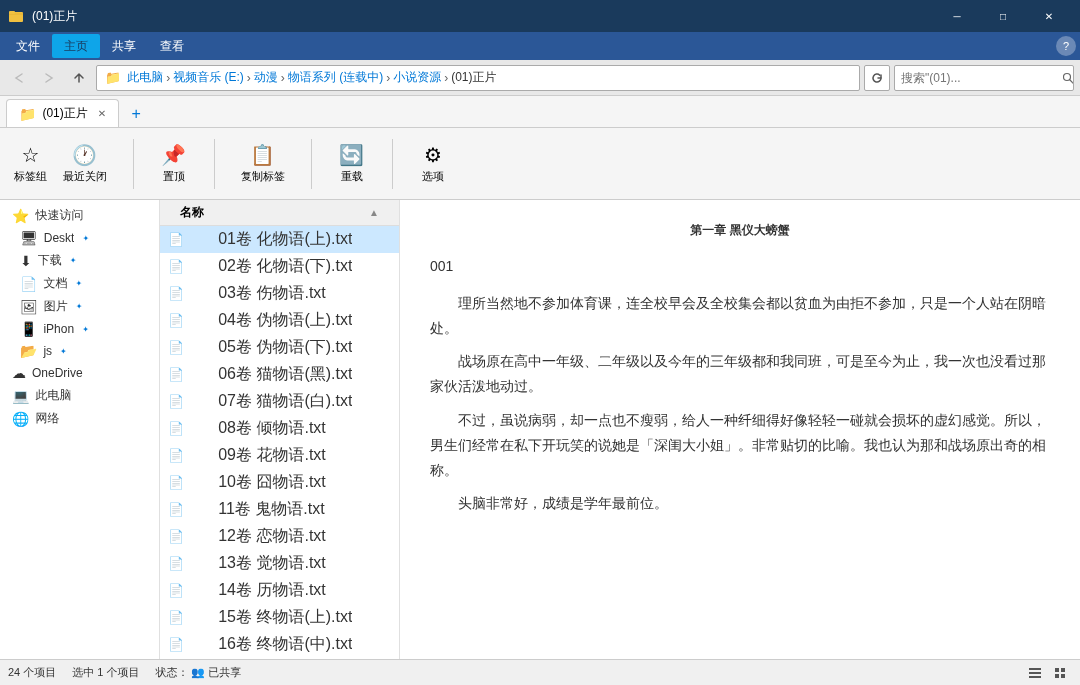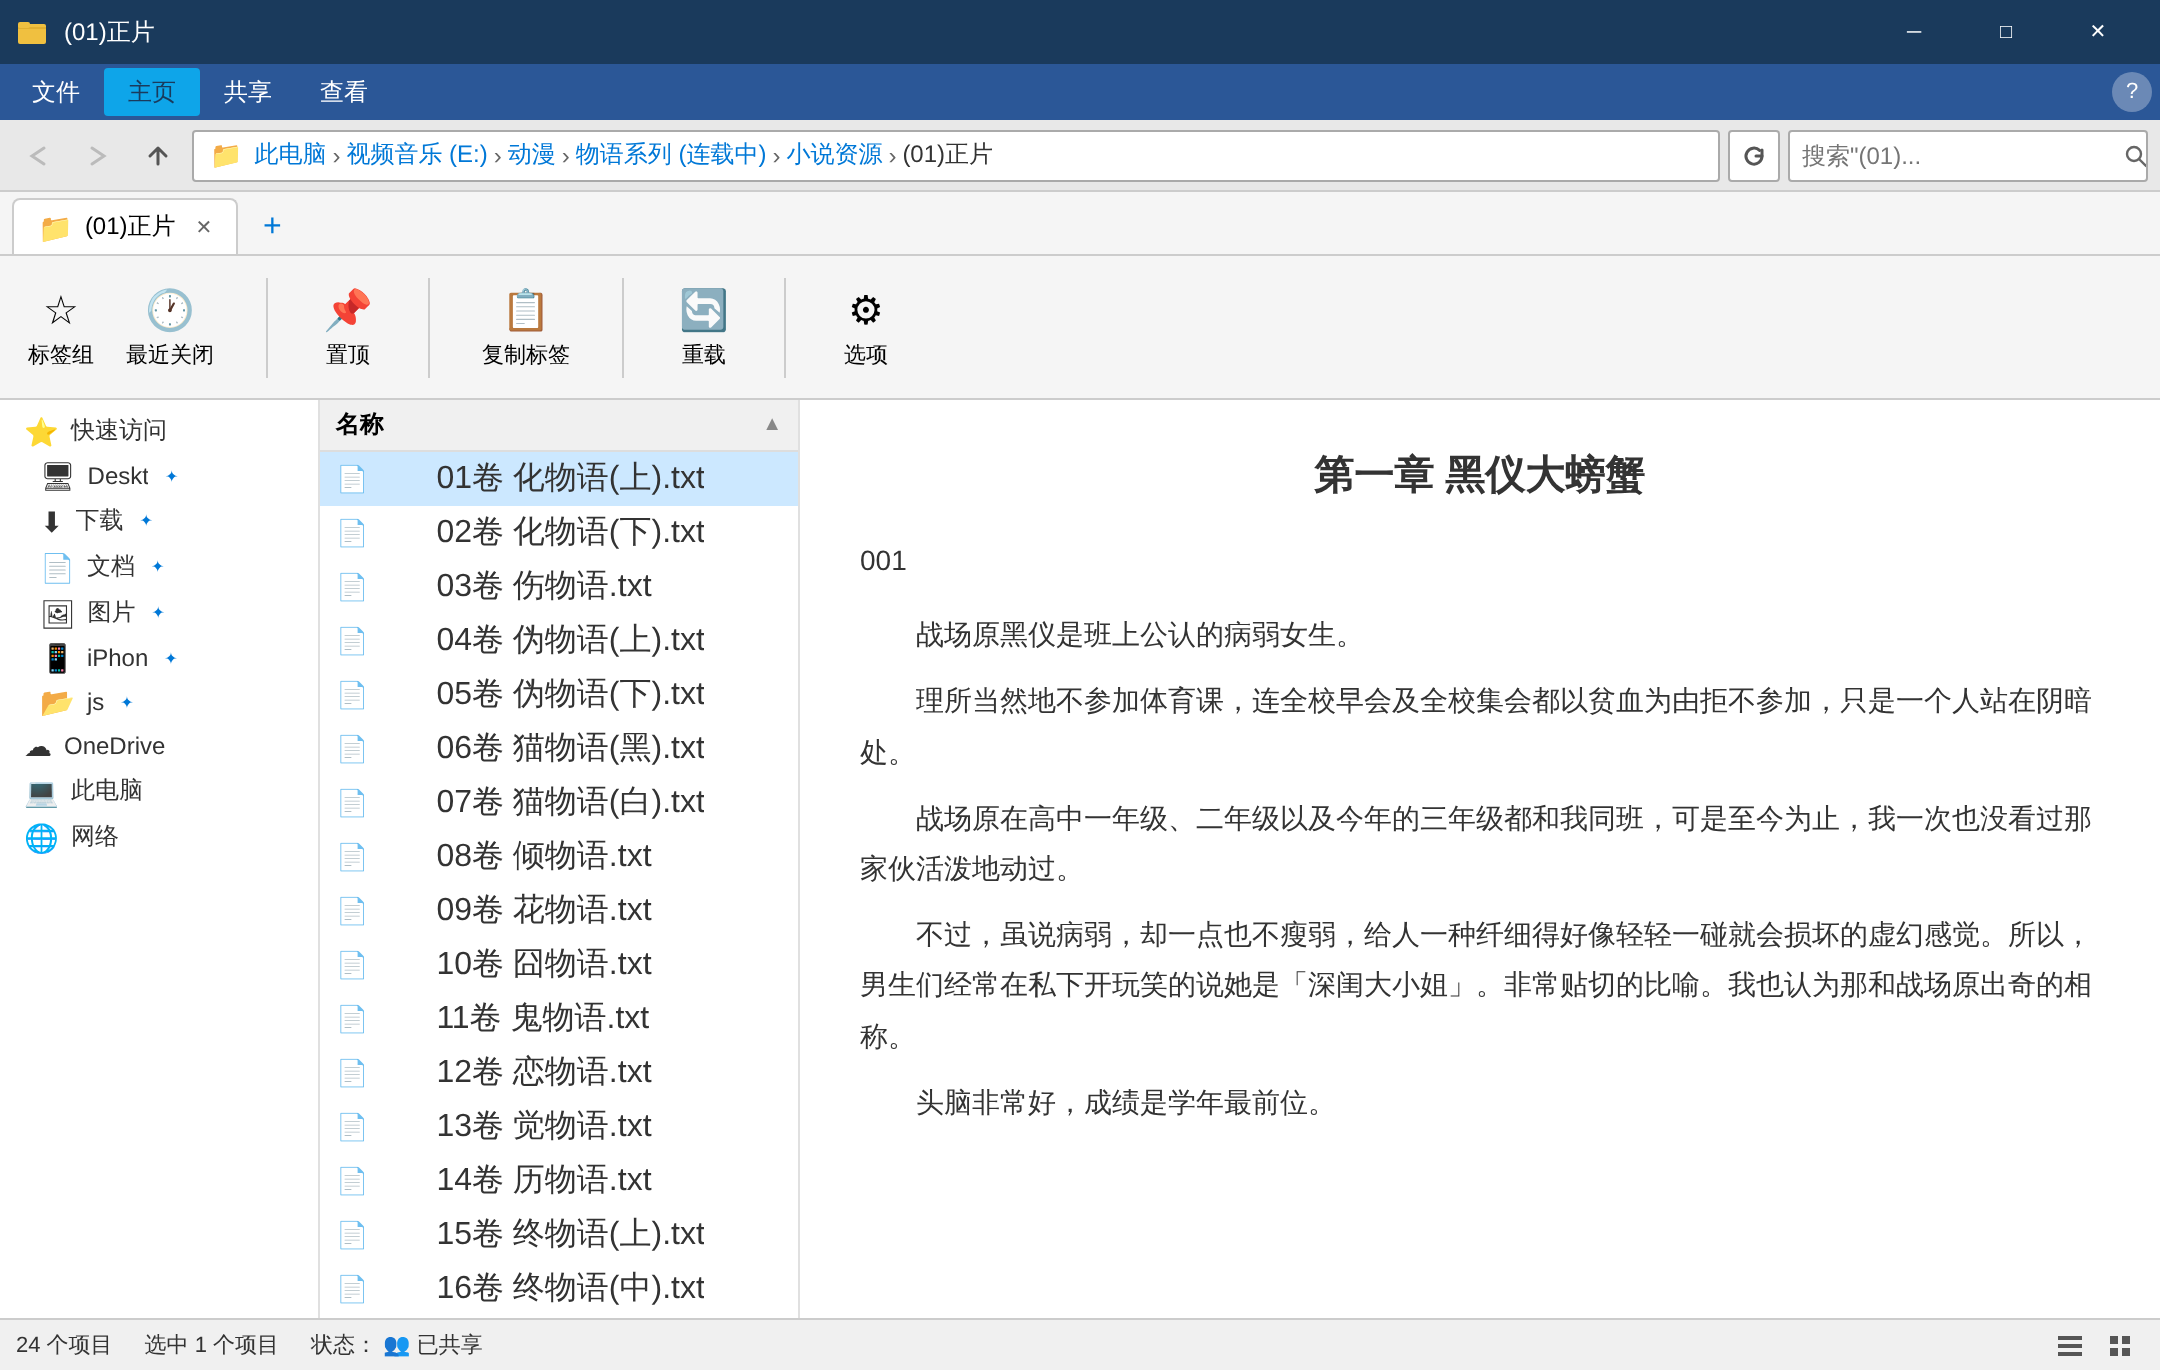--- a/index.html
+++ b/index.html
@@ -168,21 +168,21 @@
     
     .file-list-area {
       width: 240px;
       border-right: 1px solid #e0e0e0;
       display: flex;
       flex-direction: column;
       flex-shrink: 0;
     }
     .file-list-header {
       background: #f0f0f0;
-      padding: 4px 8px;
+      padding: 4px 20px;
       font-size: 12px;
       font-weight: bold;
       border-bottom: 1px solid #ddd;
       display: flex;
       align-items: center;
     }
     .file-list-scroll {
       flex: 1;
       overflow-y: auto;
       overflow-x: hidden;
@@ -212,21 +212,21 @@
     }
     .content-scroll {
       flex: 1;
       overflow-y: auto;
       padding: 20px 30px;
       font-size: 14px;
       line-height: 1.8;
       color: #333;
     }
     .content-scroll .chapter-title {
-      font-size: 20px;
+      font-size: 12px;
       font-weight: bold;
       margin-bottom: 12px;
       text-align: center;
     }
     .content-scroll p {
       margin-bottom: 8px;
       text-indent: 2em;
     }
     .content-scroll .no-indent { text-indent: 0; text-align: center; margin-bottom: 12px; }
 
@@ -502,21 +502,20 @@
     <span class="file-name">16卷 终物语(中).txt</span>
   </div>
         </div>
   </div>
 
   <div class="content-pane">
     <div class="content-scroll" id="content-container">
       <div class="chapter-title">第一章  黑仪大螃蟹</div>
       <p class="no-indent" style="text-indent:0; text-align:left; margin-bottom:12px;">001</p>
       <div id="paragraphs-container">
-            <p>战场原黑仪是班上公认的病弱女生。</p>
             <p>理所当然地不参加体育课，连全校早会及全校集会都以贫血为由拒不参加，只是一个人站在阴暗处。</p>
             <p>战场原在高中一年级、二年级以及今年的三年级都和我同班，可是至今为止，我一次也没看过那家伙活泼地动过。</p>
             <p>不过，虽说病弱，却一点也不瘦弱，给人一种纤细得好像轻轻一碰就会损坏的虚幻感觉。所以，男生们经常在私下开玩笑的说她是「深闺大小姐」。非常贴切的比喻。我也认为那和战场原出奇的相称。</p>
             <p>头脑非常好，成绩是学年最前位。</p>
           </div>
     </div>
   </div>
 
 </div>
 

